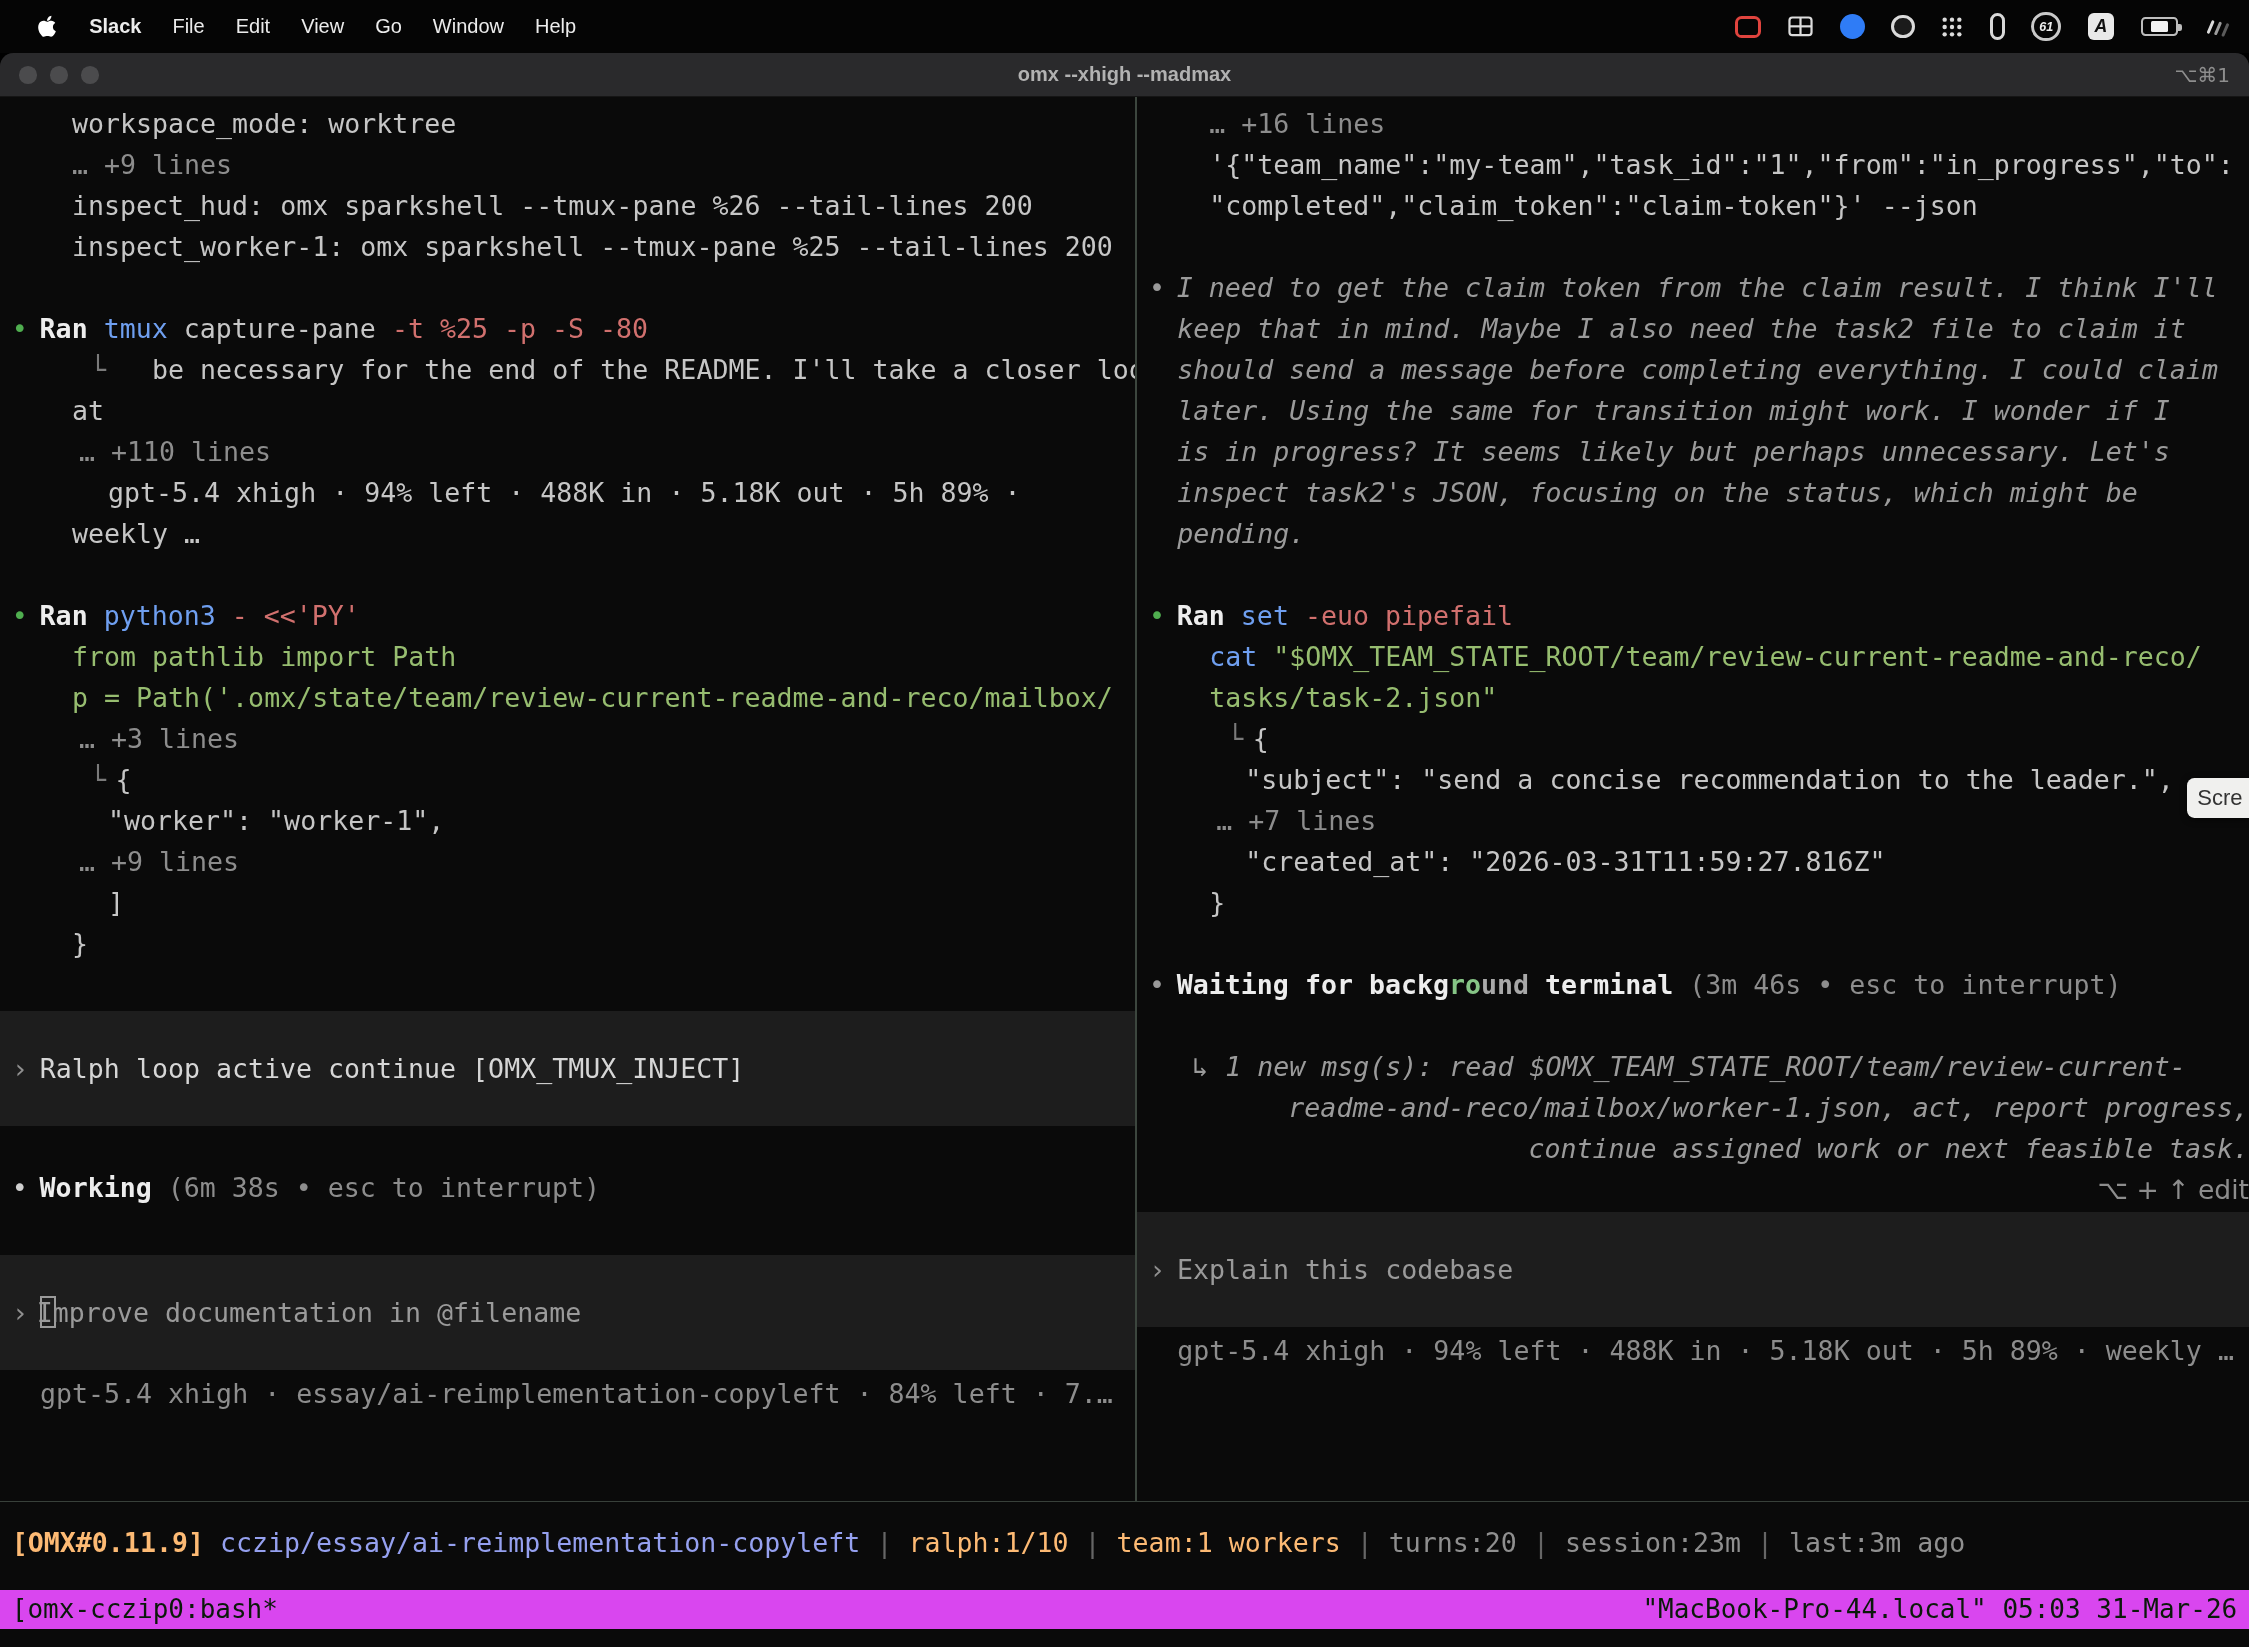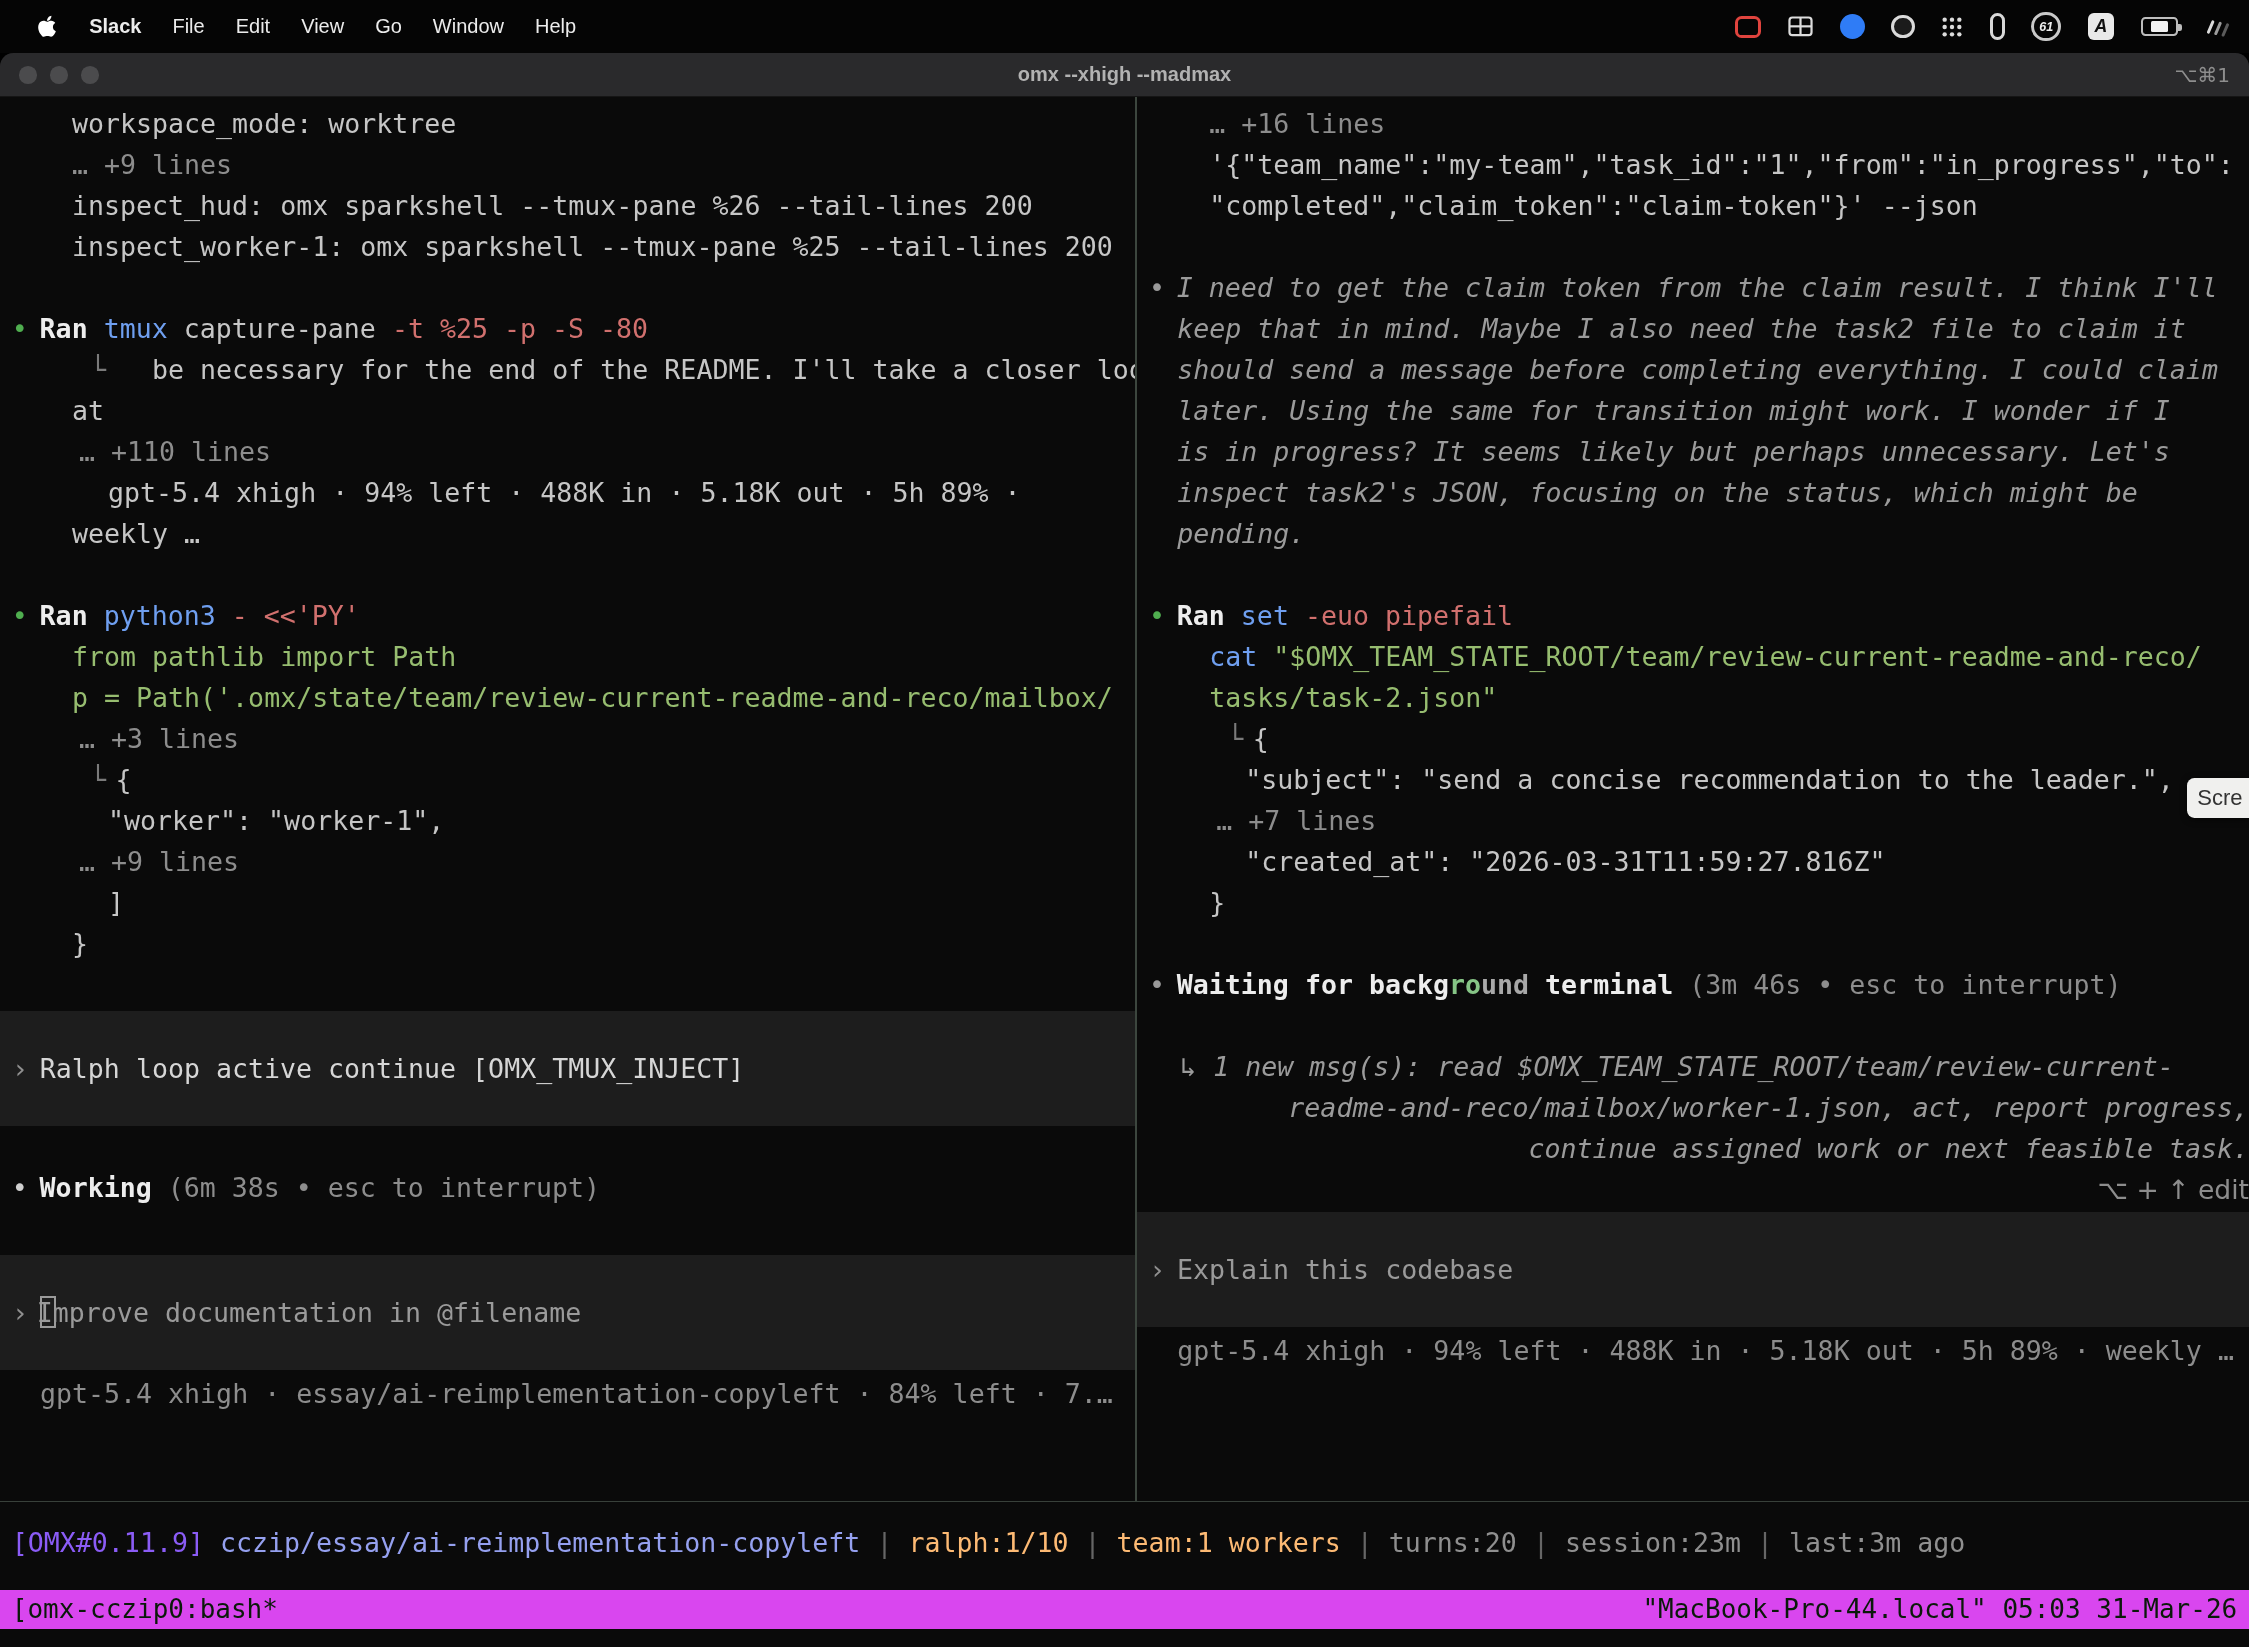--- a/index.html
+++ b/index.html
@@ -50,21 +50,21 @@
 
   .ln { height:41px; line-height:41px; font-size:26.6px; white-space:nowrap; color:#c6c6c6; }
   .sp { height:41px; }
   .ia  { padding-left:72px; }
   .ib  { padding-left:79px; }
   .ic  { padding-left:108px; }
   .ig  { padding-left:50px;margin-left:40px; }
   .ibl { padding-left:11.8px; }
   .ift { padding-left:40px; }
   .im  { padding-left:37px;text-align:right; }
-  .iar { padding-left:43px; }
+  .iar { padding-left:55px; }
 
   .dim { color:#8d8d8d; }
   .green { color:#97bd70; }
   .bullet-g { color:#4fae4f; margin-right:11.8px; }
   .bullet-w { color:#cfcfcf; margin-right:11.8px; }
   .bullet-d { color:#9a9a9a; margin-right:11.8px; }
   .bold { font-weight:bold; color:#ededed; }
   .cmd { color:#6f9ff0; }
   .arg { color:#d1706e; }
   .gut { color:#7a7a7a; }
@@ -84,21 +84,21 @@
                 vertical-align:-5.9px; margin-right:-19px; }
 
   .mt-band1 { margin-top:47px; }
   .mt-working { margin-top:41px; }
   .mt-band2l { margin-top:47px; }
   .mt-band2r { margin-top:2.2px; }
   .mt-footer { margin-top:3px; }
 
   
   .statusline { margin-top:20px; padding-left:11.8px; font-size:26.6px; line-height:41px; white-space:nowrap; }
-  .sl-ver { font-weight:normal; color:#8b5cf6; }
+  .sl-ver { font-weight:bold; color:#fdba74; }
   .sl-path { color:#95a0ef; }
   .sl-sep { color:#666; }
   .sl-green { color:#fdba74; }
   .sl-dim { color:#8f8f8f; }
 
   .tmuxbar { position:absolute; left:0; right:0; bottom:18.5px; height:39px; background:#d946ef;
              color:#0a1a0a; font-size:26px; display:flex; align-items:center;
              justify-content:space-between; padding:0 11.8px; white-space:nowrap; }
 
   

